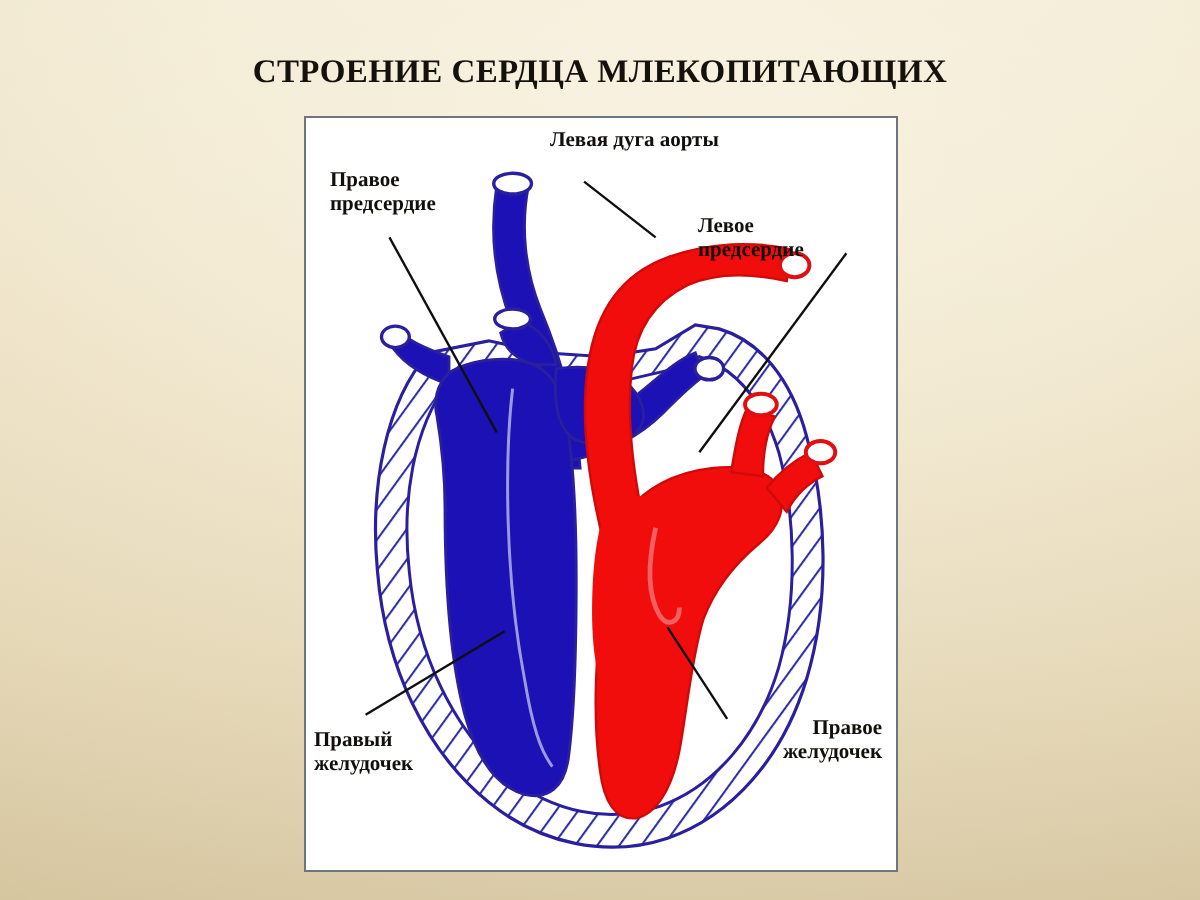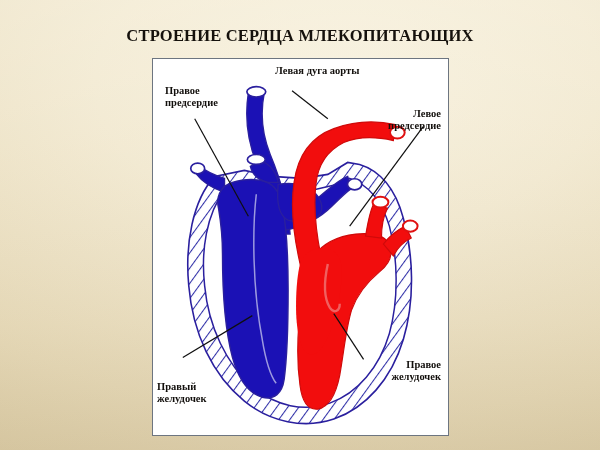--- a/index.html
+++ b/index.html
@@ -81,22 +81,22 @@
     font-size: 10.5px;
     line-height: 11.5px;
     color: #120f0c;
     z-index: 6;
     white-space: nowrap;
   }
   .lbl span { display: block; }
 
   #lbl-ra  { left: 12px;  top: 26px;  text-align: left; }
   #lbl-ao  { left: 122px; top: 6px;   text-align: left; }
-  #lbl-la  { left: 196px; top: 49px;  text-align: right; width: 92px; }
-  #lbl-rv  { left: 4px;   top: 306px; text-align: left; margin-top: 16px; }
+  #lbl-la  { left: 196px; top: 49px;  width: 92px; }
+  #lbl-rv  { left: 4px;   top: 306px; text-align: left; }
   #lbl-lv  { left: 196px; top: 300px; text-align: right; width: 92px; }
 </style>
 </head>
 <body>
 
 <div id="slide">
 
   <div id="title">СТРОЕНИЕ СЕРДЦА МЛЕКОПИТАЮЩИХ</div>
 
   <div id="panel">

